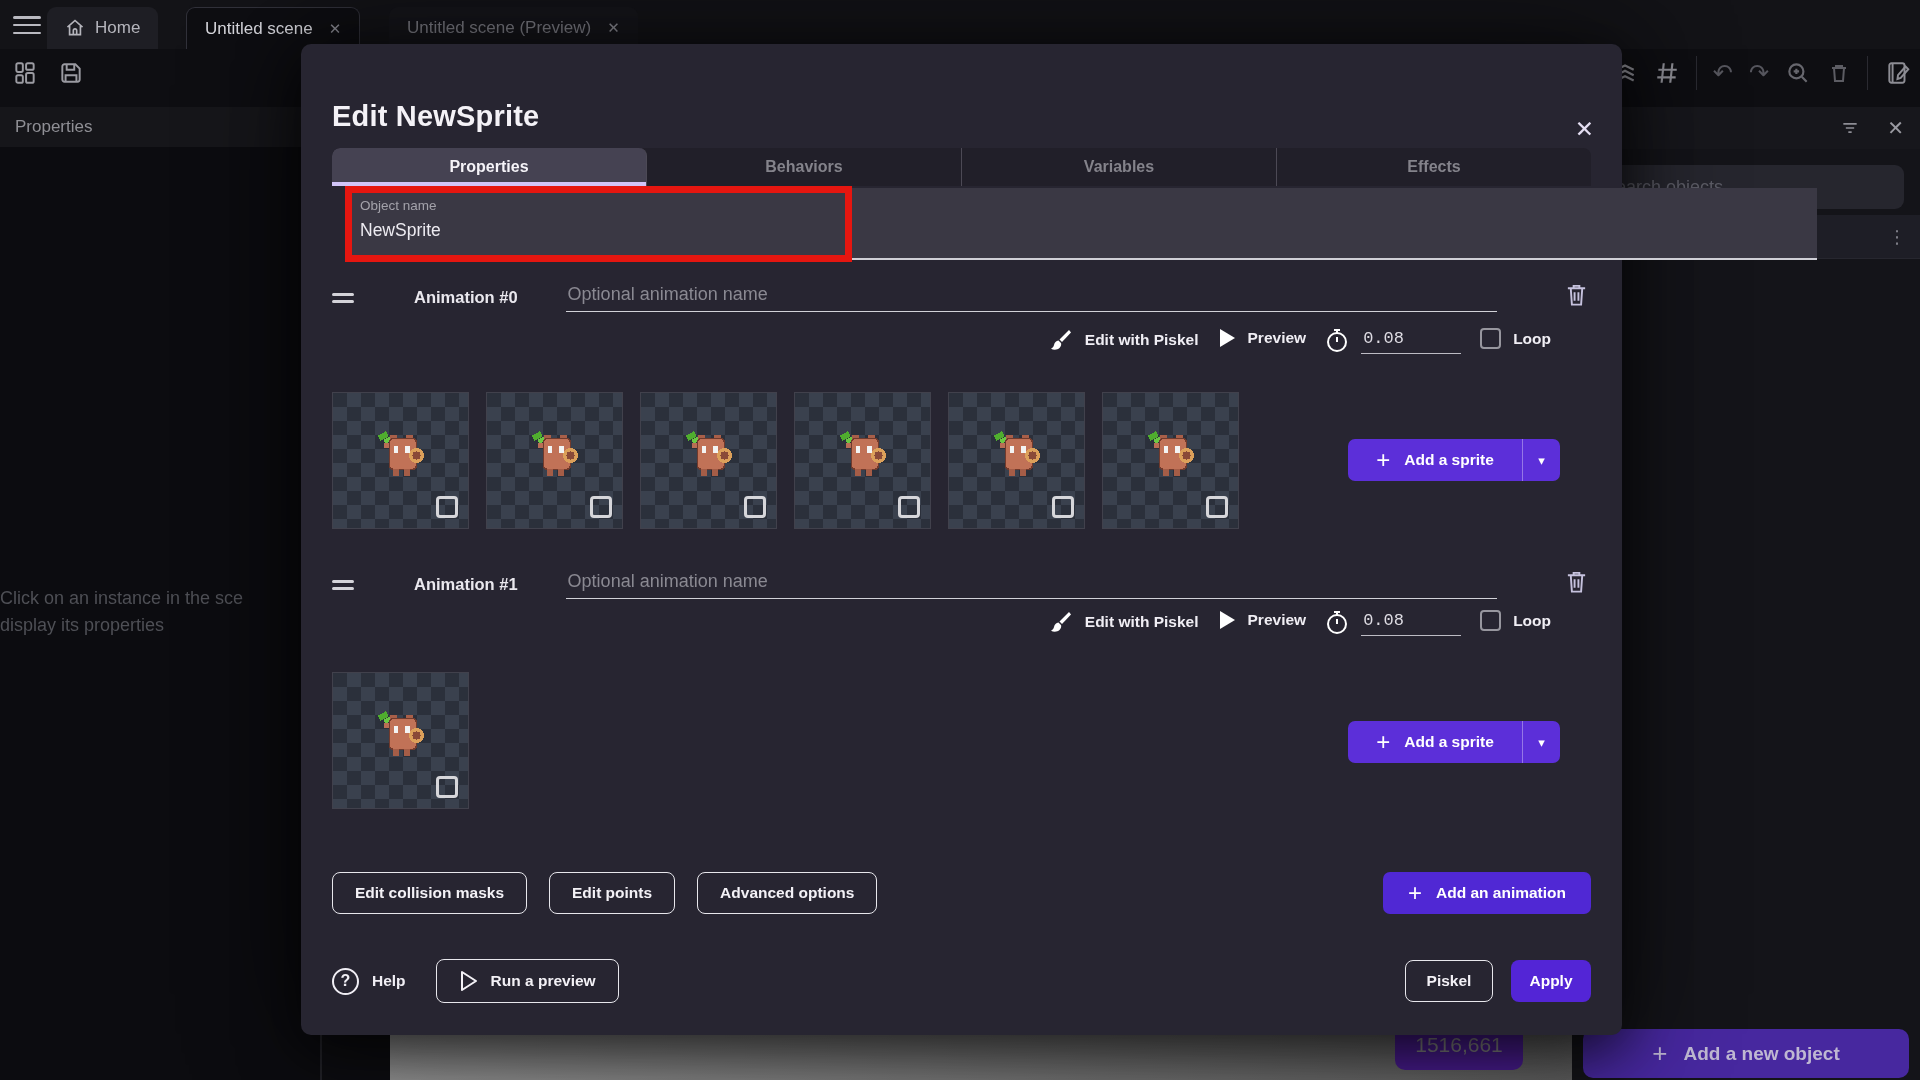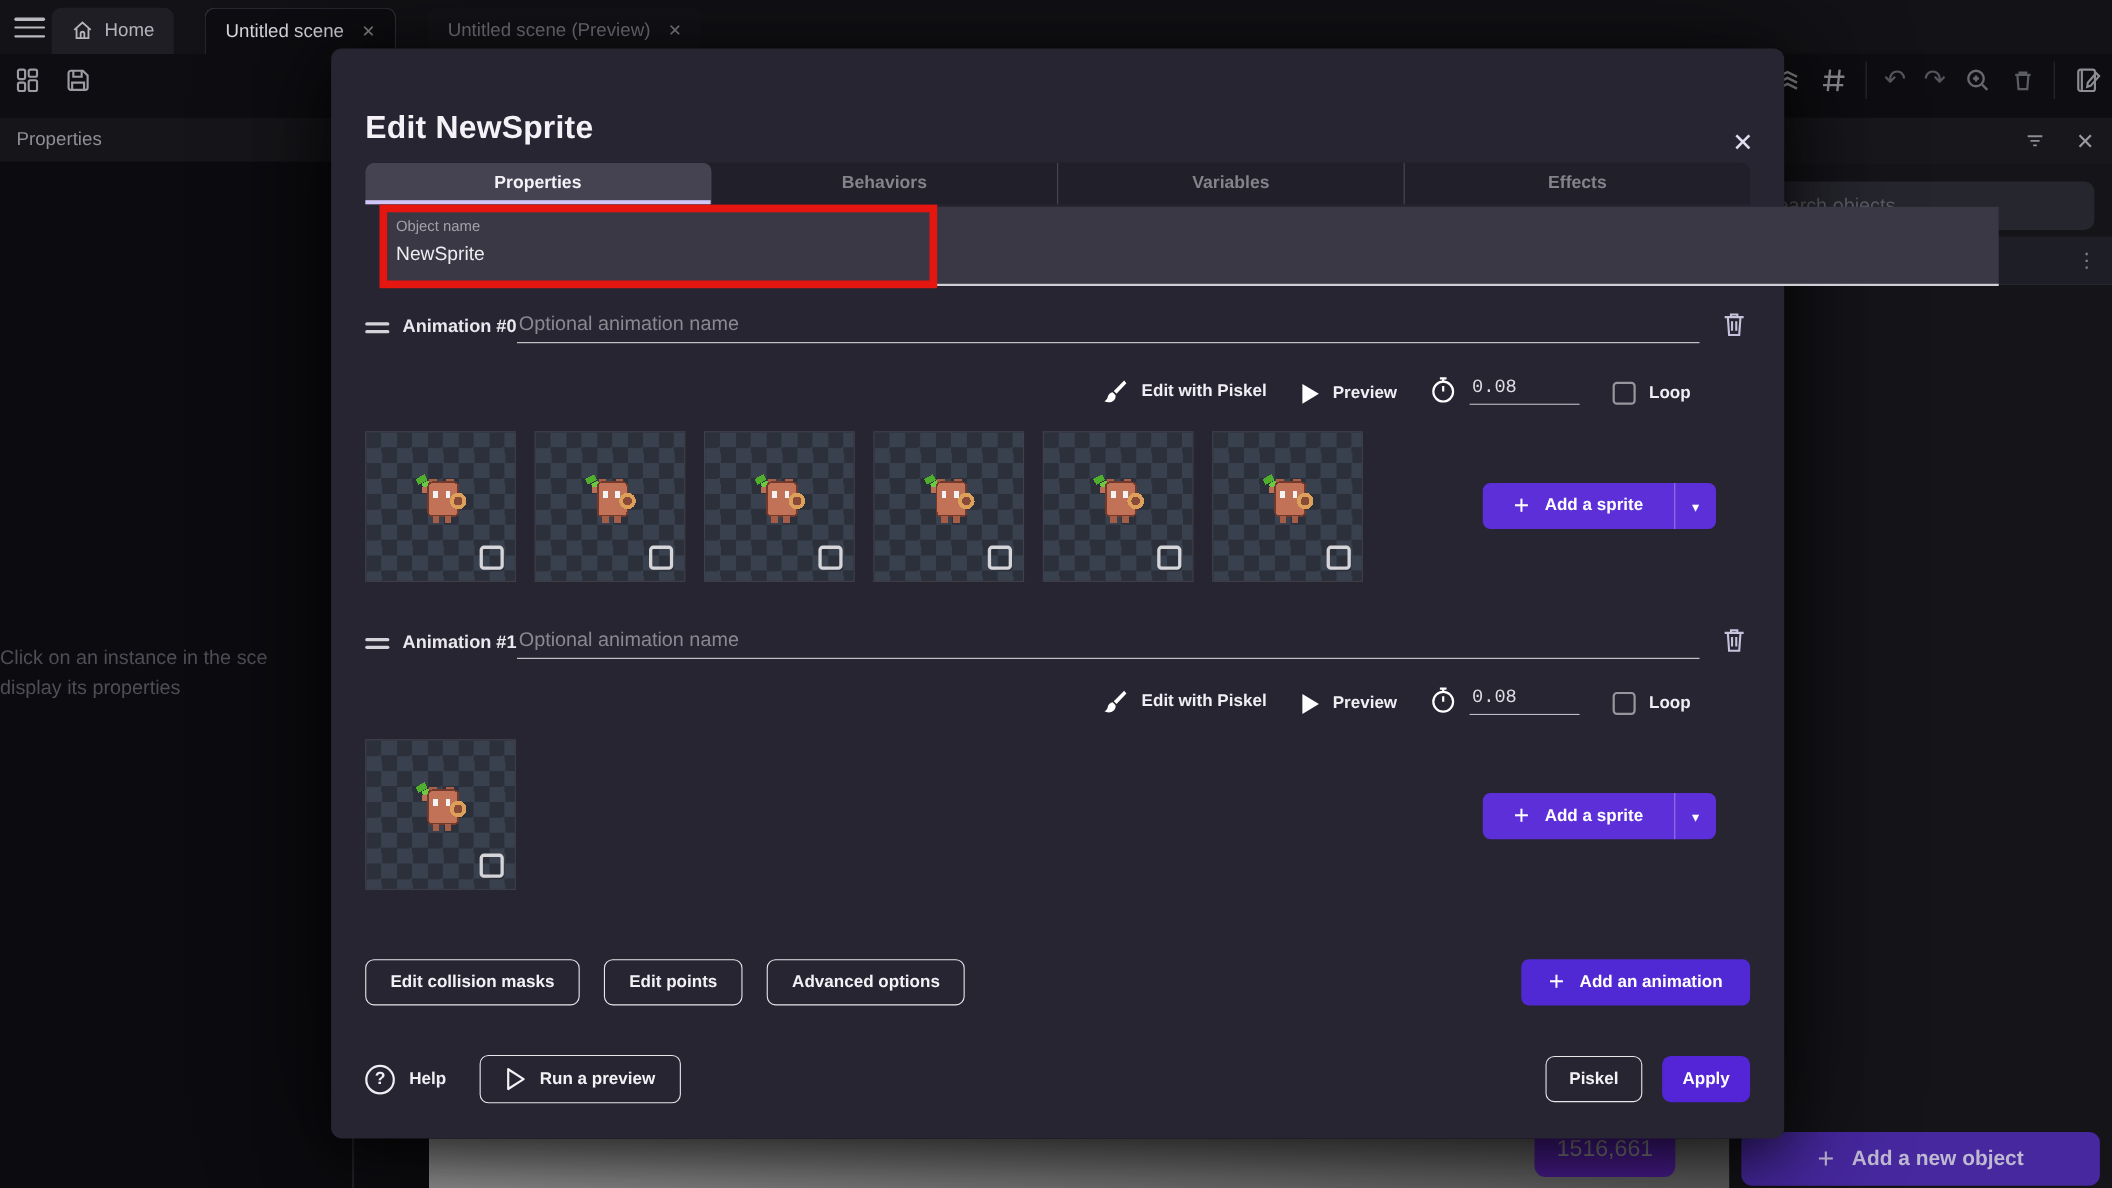--- a/index.html
+++ b/index.html
@@ -50,29 +50,29 @@
   .dlg-tab { flex:1; display:flex; align-items:center; justify-content:center; font-size:16px; font-weight:bold; color:#84838b; border-right:1px solid #4c4955; cursor:pointer; position:relative; }
   .dlg-tab:last-child { border-right:none; }
   .dlg-tab.active { background:#454252; color:#f5f3f8; border-radius:8px 8px 0 0; }
   .dlg-tab.active::after { content:""; position:absolute; left:0; bottom:0; width:100%; height:4px; background:#d2c5f8; }
 
   .obj-field { position:absolute; left:31px; top:144px; width:1465px; height:72px; background:#3a3844; border-bottom:2px solid #cfcfd6; padding:10px 8px 0;margin-left:20px; }
   .obj-label { font-size:13.5px; color:#a3a2aa; }
   .obj-value { font-size:17.5px; color:#edebf1; margin-top:7px; }
   .red-box { position:absolute; left:-7px; top:-2px; width:507px; height:76px; border:7px solid #e51610; pointer-events:none; }
 
-  .anim-header { position:absolute; left:31px; width:1259px; height:36px; display:flex; align-items:flex-end; }
+  .anim-header { position:absolute; left:31px; width:1259px; height:36px; display:flex; align-items:flex-end;gap:48px; }
   .drag-handle { width:26px; padding-bottom:9px; cursor:grab; }
   .drag-handle i { display:block; height:3px; background:#d4d3d9; border-radius:2px; margin-top:4px; width:22px; }
   .anim-title { font-size:16.5px; font-weight:bold; color:#eae8ee; padding-bottom:5px; margin-left:8px; white-space:nowrap; }
   .anim-name-input { flex:1; margin-right:20px; background:transparent; border:none; border-bottom:1px solid #d2d2d8; font-size:18px; color:#d8d6dd; padding:0 2px 6px; font-family:"Liberation Sans", sans-serif; }
   .anim-name-input::placeholder { color:#8a8992; }
   .trash-btn { width:26px; padding-bottom:4px; cursor:pointer; }
 
-  .piskel-row { position:absolute; right:85px; height:40px; display:flex; align-items:flex-end; gap:14px; }
+  .piskel-row { position:absolute; right:71px; height:40px; display:flex; align-items:flex-start; gap:3px; }
   .piskel-row .lbl { font-size:15.5px; font-weight:bold; color:#f0eef4; }
   .piskel-row .grp { display:flex; align-items:center; gap:12px; margin-left:16px; cursor:pointer; }
   .tbf-input { width:100px; background:transparent; border:none; border-bottom:1px solid #bdbcc4; font-size:17px; color:#dedce3; padding:0 2px 5px; font-family:Liberation Mono, monospace; }
   .loop-check { width:21px; height:21px; border:2.5px solid #97969e; border-radius:4px; cursor:pointer; }
 
   .frames-row { position:absolute; left:31px; width:1259px; height:137px; }
   .tiles { display:flex; gap:17px; }
   .frame-tile { width:137px; height:137px; position:relative; border:1px solid #41414c; cursor:pointer;
      background:repeating-conic-gradient(#3a414e 0% 25%, #2b303b 0% 50%); background-size:28px 28px; }
   .frame-tile .sprite-wrap { position:absolute; left:50%; top:44%; transform:translate(-50%,-50%); }

